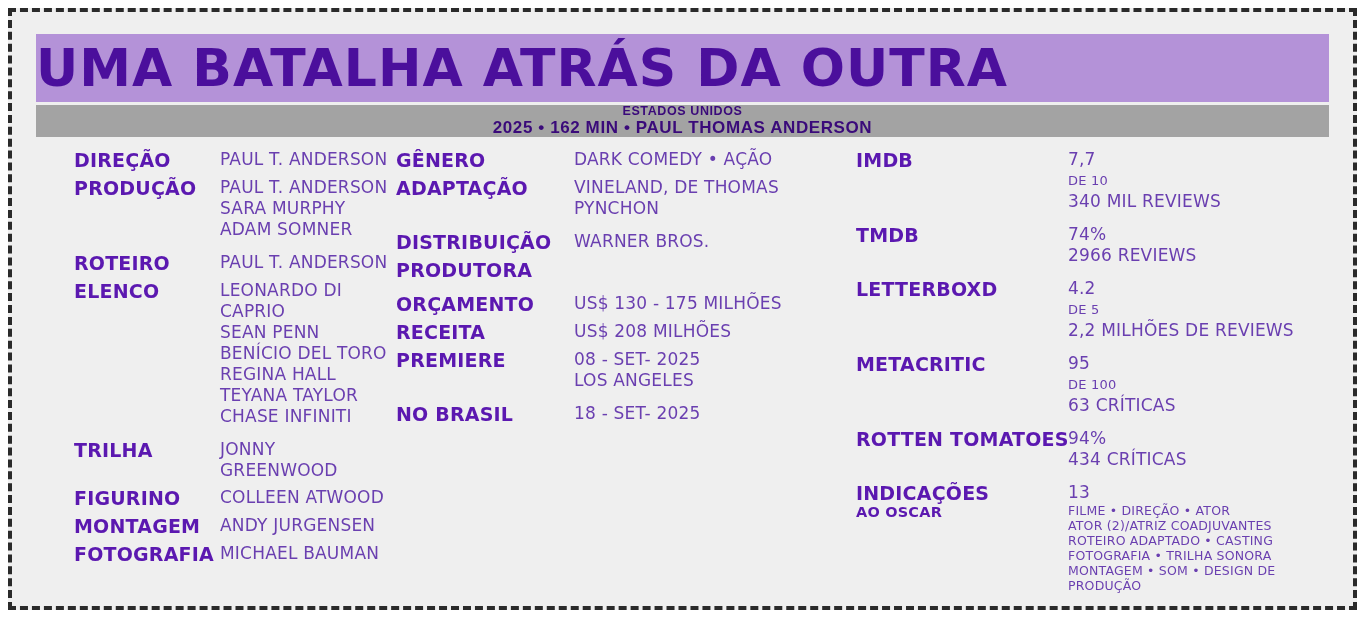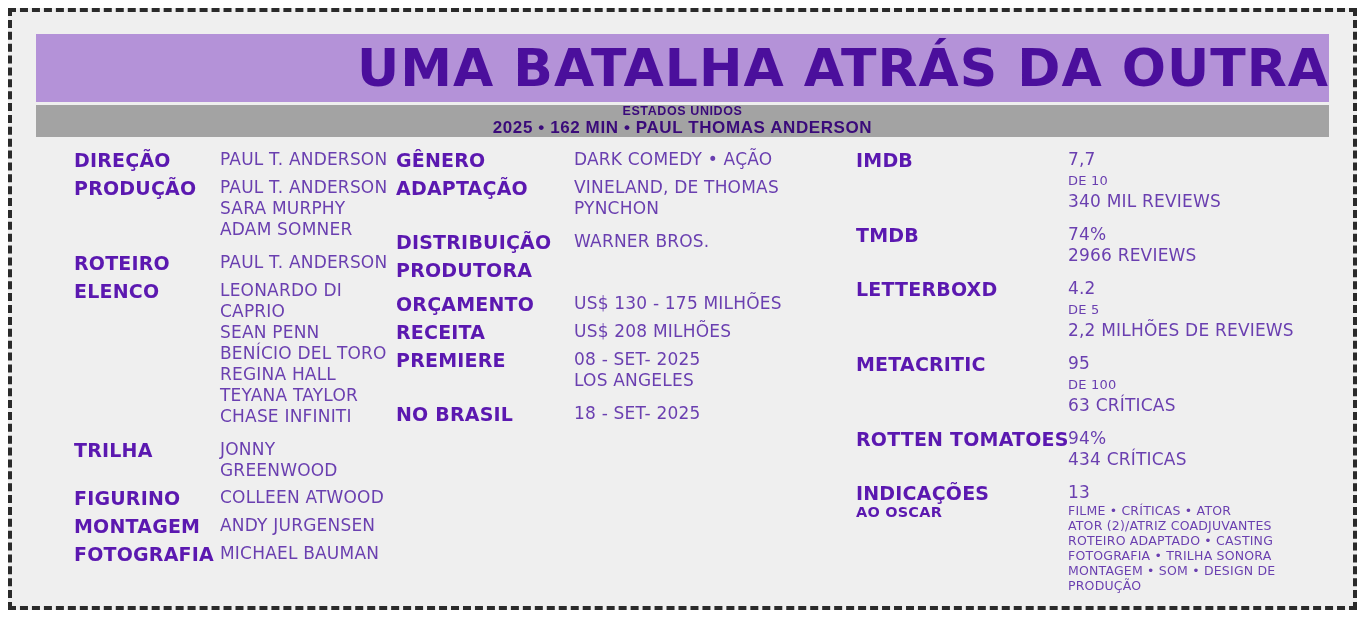--- a/index.html
+++ b/index.html
@@ -22,21 +22,21 @@
     background: #efefef;
     padding: 0;
   }
 
   .title-bar {
     margin: 22px 24px 0 24px;
     background: #b492d8;
     height: 68px;
     display: flex;
     align-items: center;
-    justify-content: flex-end;
+    justify-content: flex-start;
   }
   .title-bar .title {
     font-family: "DejaVu Sans", sans-serif;
     font-weight: bold;
     font-size: 52px;
     letter-spacing: 1px;
     color: #4b0f9c;
     text-transform: uppercase;
     line-height: 1;
     white-space: nowrap;
@@ -338,21 +338,21 @@
 
       <div class="rowgap-s"></div>
 
       <div class="row">
         <div class="label">
           <span>INDICAÇÕES</span>
           <span class="label sub">AO OSCAR</span>
         </div>
         <div class="value lines">
           <span>13</span>
-          <span class="tiny">FILME • CRÍTICAS • ATOR</span>
+          <span class="tiny">FILME • DIREÇÃO • ATOR</span>
           <span class="tiny">ATOR (2)/ATRIZ COADJUVANTES</span>
           <span class="tiny">ROTEIRO ADAPTADO • CASTING</span>
           <span class="tiny">FOTOGRAFIA • TRILHA SONORA</span>
           <span class="tiny">MONTAGEM • SOM • DESIGN DE</span>
           <span class="tiny">PRODUÇÃO</span>
         </div>
       </div>
 
     </div>
 

